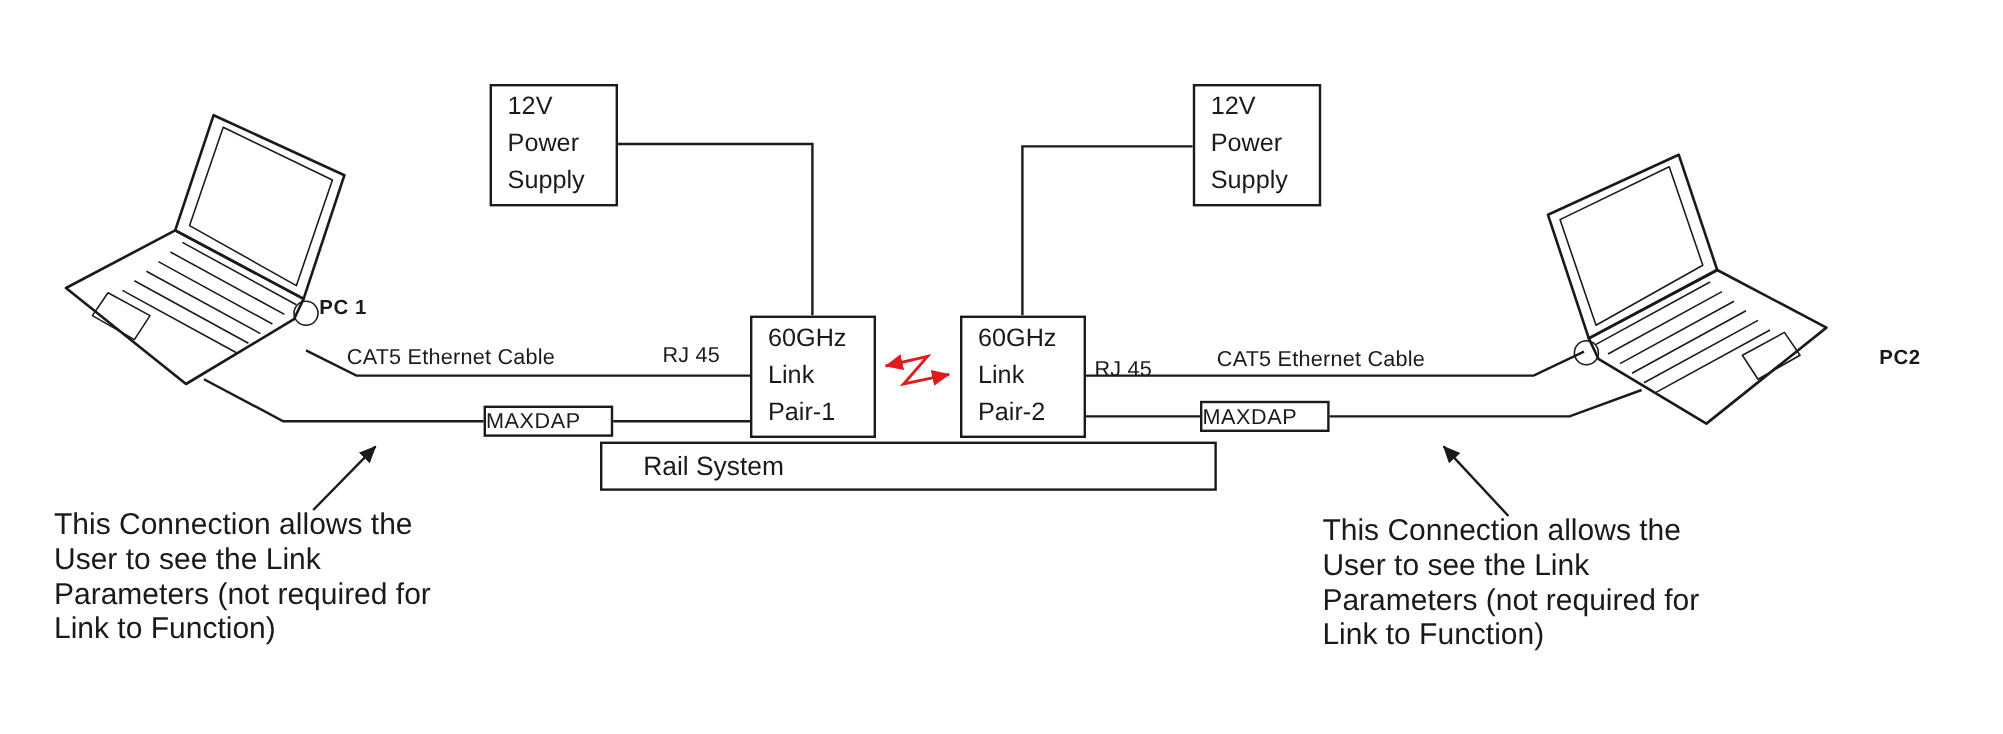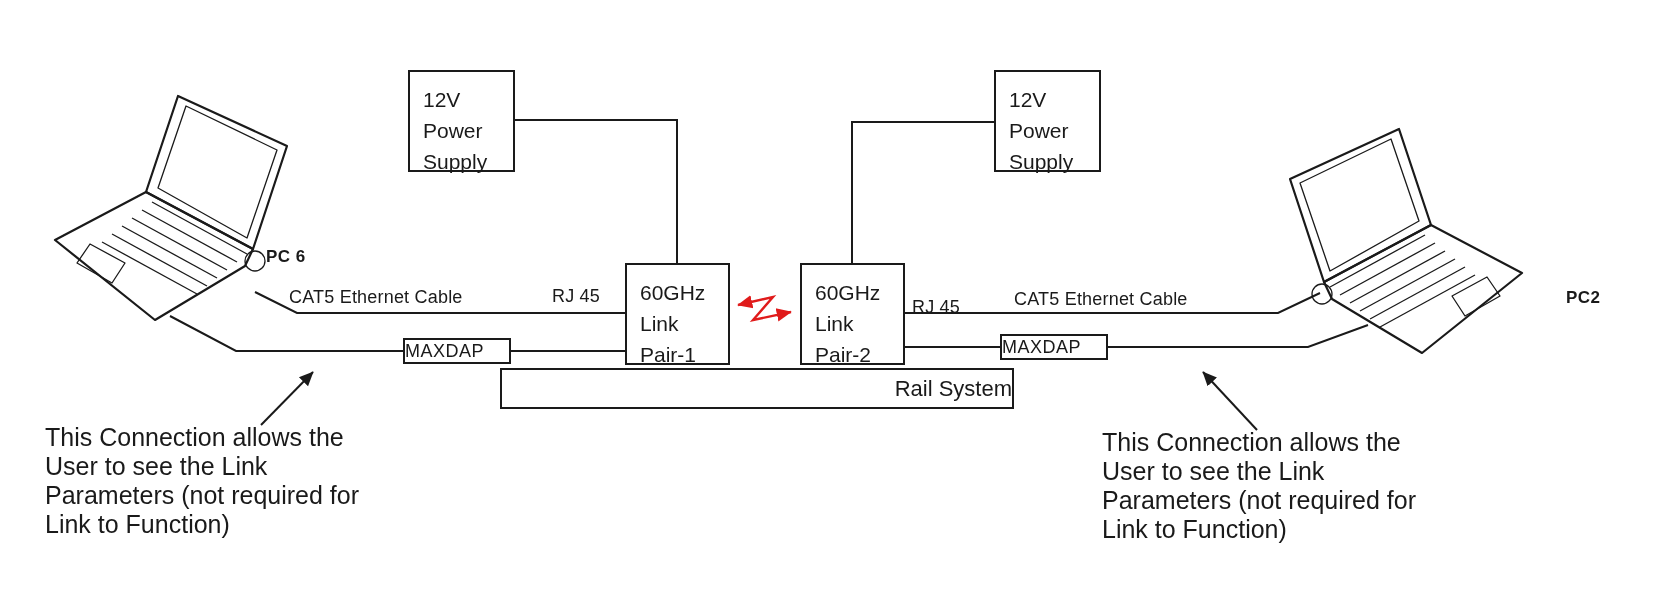--- a/index.html
+++ b/index.html
@@ -35,21 +35,21 @@
   .mh-red{fill:var(--wireless-link);}
   .box{
     position:absolute;
     border:2px solid var(--line);
     background:var(--background);
     z-index:2;
     white-space:pre-line;
     font-size:21px;
     line-height:31px;
   }
-  .box.pad{padding:12px 0 0 13px;}
+  .box.pad{padding:1px 0 0 13px;}
   .rail{
     font-size:22px;
     line-height:37px;
     padding-left:34px;
     white-space:nowrap;
   }
   .maxdap{
     font-size:18px;
     line-height:22px;
     text-align:left;
@@ -139,27 +139,27 @@
 Supply</div>
 
   <div class="box pad" style="left:625px;top:263px;width:105px;height:102px;">60GHz
 Link
 Pair-1</div>
 
   <div class="box pad" style="left:800px;top:263px;width:105px;height:102px;">60GHz
 Link
 Pair-2</div>
 
-  <div class="box rail" style="left:500px;top:368px;width:514px;height:41px;text-align:right;">Rail System</div>
+  <div class="box rail" style="left:500px;top:368px;width:514px;height:41px;">Rail System</div>
 
   <div class="box maxdap" style="left:403px;top:338px;width:108px;height:26px;">MAXDAP</div>
 
   <div class="box maxdap" style="left:1000px;top:334px;width:108px;height:26px;">MAXDAP</div>
 
-  <div class="lbl pc" style="left:266px;top:247px;">PC 6</div>
+  <div class="lbl pc" style="left:266px;top:247px;">PC 1</div>
 
   <div class="lbl pc" style="left:1566px;top:288px;">PC2</div>
 
   <div class="lbl" style="left:289px;top:287px;">CAT5 Ethernet Cable</div>
 
   <div class="lbl" style="left:552px;top:286px;">RJ 45</div>
 
   <div class="lbl" style="left:912px;top:297px;">RJ 45</div>
 
   <div class="lbl" style="left:1014px;top:289px;">CAT5 Ethernet Cable</div>

